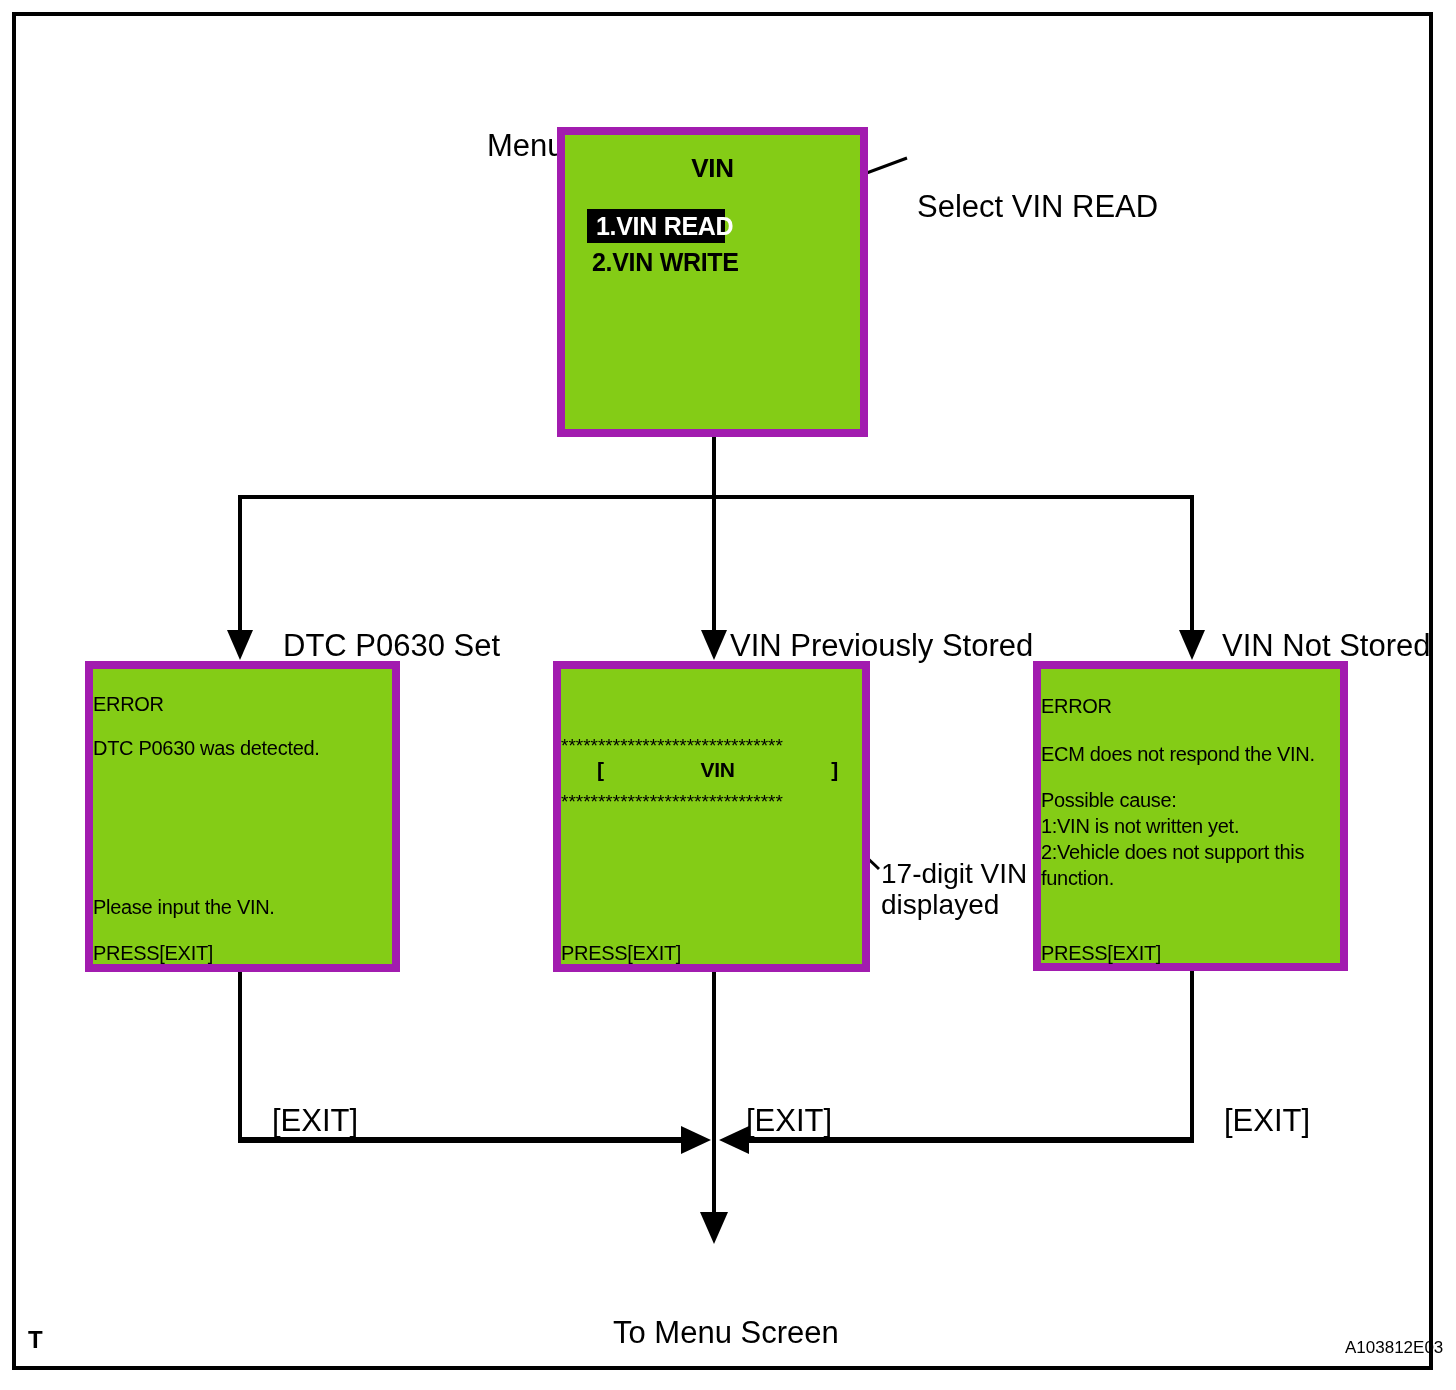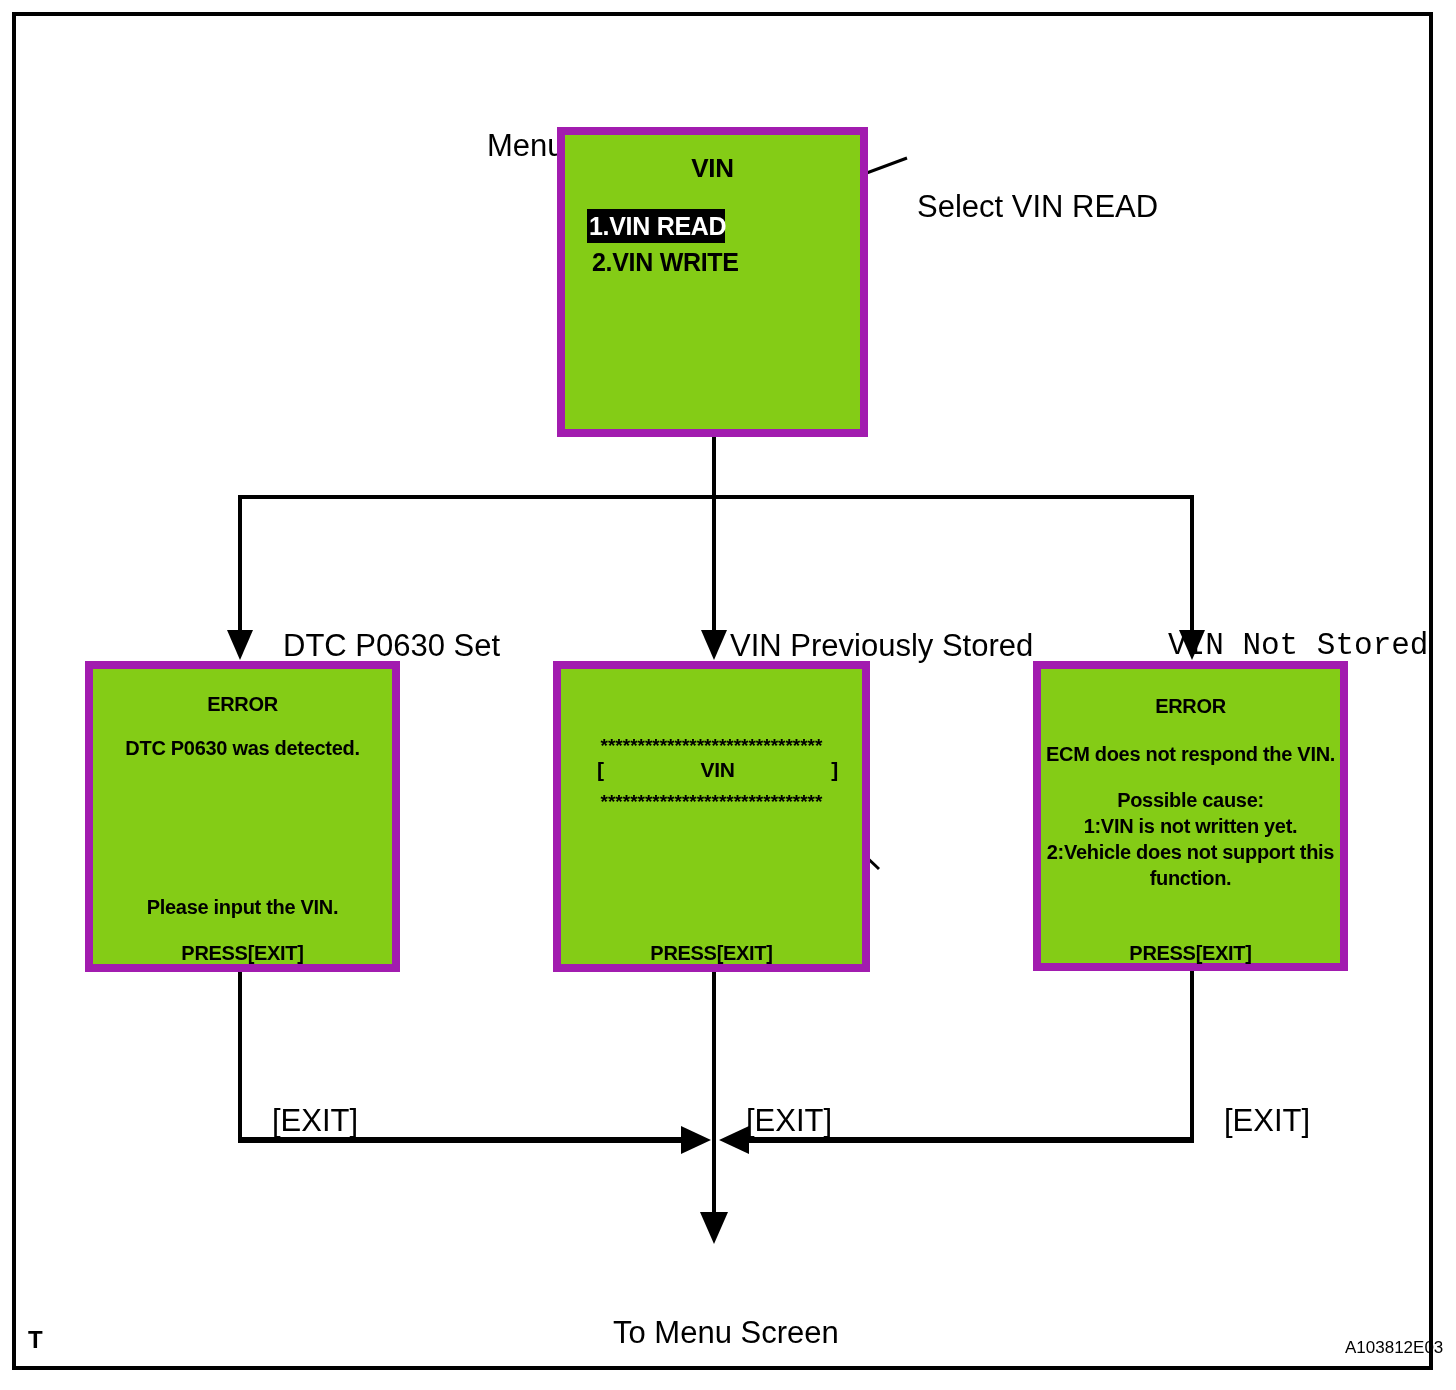--- a/index.html
+++ b/index.html
@@ -16,21 +16,21 @@
     left:12px;top:12px;width:1421px;height:1358px;
     border:4px solid #000;box-sizing:border-box;
   }
   .lbl{font-size:31px;line-height:30px;white-space:nowrap;margin-top:48px;}
   .lbl-pre{font-size:28px;line-height:31px;white-space:pre-line;}
   .screen{
     border:8px solid #a21caf;box-sizing:border-box;background:#84cc16;
   }
   .scr-text{
     position:absolute;left:0;width:100%;
-    text-align:center;font-weight:bold;font-size:20px;line-height:26px;
+    text-align:left;font-weight:normal;font-size:20px;line-height:26px;
     letter-spacing:-0.3px;white-space:pre-line;
   }
   .stars{font-size:19px;letter-spacing:0;}
   .bracket-row{
     position:absolute;left:0;width:100%;box-sizing:border-box;
     display:flex;justify-content:space-between;align-items:center;
     padding:0 24px 0 36px;
     font-weight:bold;font-size:21px;letter-spacing:-0.3px;
   }
   .menu-title{position:absolute;left:0;width:100%;text-align:center;
@@ -73,52 +73,54 @@
     <polygon points="714,1244 700,1212 728,1212" fill="#000"></polygon>
 
     <line x1="735" y1="222" x2="907" y2="158" stroke="#000" stroke-width="3"></line>
     <line x1="767" y1="763" x2="879" y2="869" stroke="#000" stroke-width="3"></line>
   </svg>
 
   <div class="abs lbl" style="left:487px;top:83px;">Menu Screen:</div>
 
   <div class="abs screen" style="left:557px;top:127px;width:311px;height:310px;">
     <div class="menu-title" style="top:18px;">VIN</div>
-    <div class="menu-item selected" style="left:22px;top:74px;width:138px;height:34px;padding-left:2px;box-sizing:border-box;">
+    <div class="menu-item selected" style="left:22px;top:74px;width:138px;height:34px;padding-left:9px;box-sizing:border-box;">
       <span>1.VIN READ</span>
     </div>
     <div class="menu-item" style="left:27px;top:113px;">
       <span>2.VIN WRITE</span>
     </div>
   </div>
 
   <div class="abs lbl" style="left:917px;top:144px;">Select VIN READ</div>
 
   <div class="abs lbl" style="left:283px;top:583px;">DTC P0630 Set</div>
   <div class="abs lbl" style="left:730px;top:583px;">VIN Previously Stored</div>
-  <div class="abs lbl" style="left:1168px;top:583px;font-family:Liberation Mono, monospace;">VIN Not Stored</div>
+  <div class="abs lbl" style="left:1222px;top:583px;">VIN Not Stored</div>
 
   <div class="abs screen" style="left:85px;top:661px;width:315px;height:311px;">
     <div class="scr-text" style="top:22px;">ERROR</div>
     <div class="scr-text" style="top:66px;">DTC P0630 was detected.</div>
     <div class="scr-text" style="top:204px;margin-top:21px;">Please input the VIN.</div>
     <div class="scr-text" style="top:271px;">PRESS[EXIT]</div>
   </div>
 
   <div class="abs screen" style="left:553px;top:661px;width:317px;height:311px;">
     <div class="scr-text stars" style="top:64px;">******************************</div>
     <div class="bracket-row" style="top:88px;height:26px;">
       <span>[</span>
       <span>VIN</span>
       <span>]</span>
     </div>
     <div class="scr-text stars" style="top:120px;">******************************</div>
     <div class="scr-text" style="top:271px;">PRESS[EXIT]</div>
   </div>
 
+  <div class="abs lbl-pre" style="left:881px;top:858px;">17-digit VIN
+displayed</div>
 
   <div class="abs screen" style="left:1033px;top:661px;width:315px;height:310px;">
     <div class="scr-text" style="top:24px;">ERROR</div>
     <div class="scr-text" style="top:72px;">ECM does not respond the VIN.</div>
     <div class="scr-text" style="top:118px;">Possible cause:
 1:VIN is not written yet.
 2:Vehicle does not support this
 function.</div>
     <div class="scr-text" style="top:271px;">PRESS[EXIT]</div>
   </div>

